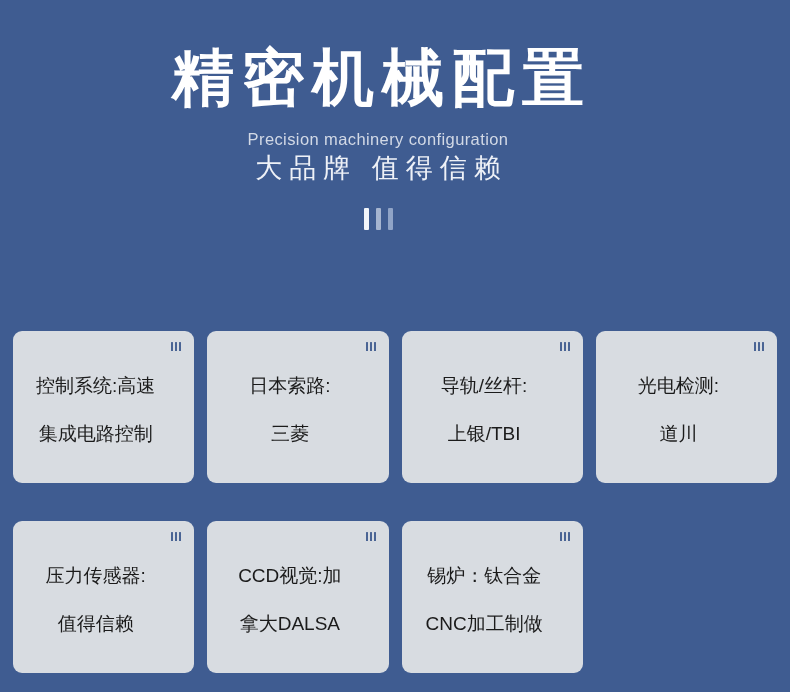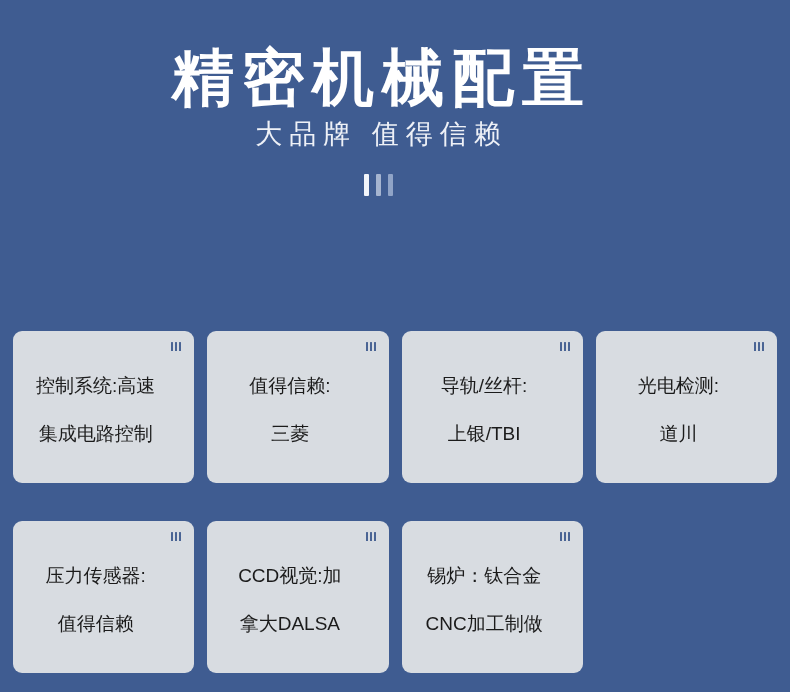--- a/index.html
+++ b/index.html
@@ -123,20 +123,21 @@
 
   
 </style>
 </head>
 <body>
 
 <div class="header">
 
   <div class="main-title">精密机械配置</div>
 
+  <div class="sub-title-en">Precision machinery configuration</div>
 
   <div class="sub-title-cn">大品牌 值得信赖</div>
 
   <div class="divider">
     <span class="bar-1"></span>
     <span class="bar-2"></span>
     <span class="bar-3"></span>
   </div>
 
 </div>
@@ -152,21 +153,21 @@
     <div class="card-line line-1">控制系统:高速</div>
     <div class="card-line line-2">集成电路控制</div>
   </div>
 
   <div class="card">
     <span class="card-marker">
         <i></i>
         <i></i>
         <i></i>
       </span>
-    <div class="card-line line-1">值得信赖:</div>
+    <div class="card-line line-1">日本索路:</div>
     <div class="card-line line-2">三菱</div>
   </div>
 
 
   <div class="card">
     <span class="card-marker">
         <i></i>
         <i></i>
         <i></i>
       </span>

